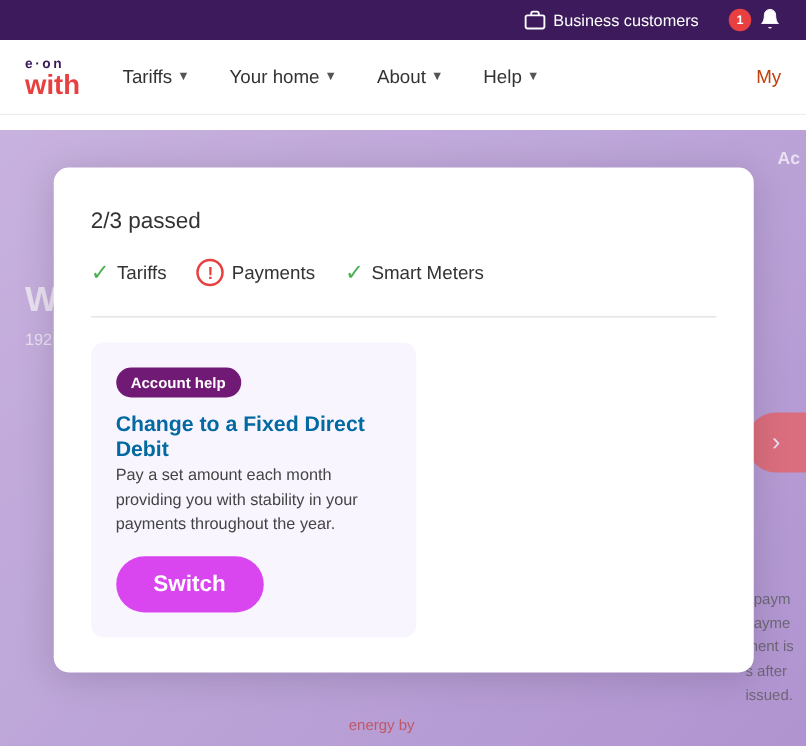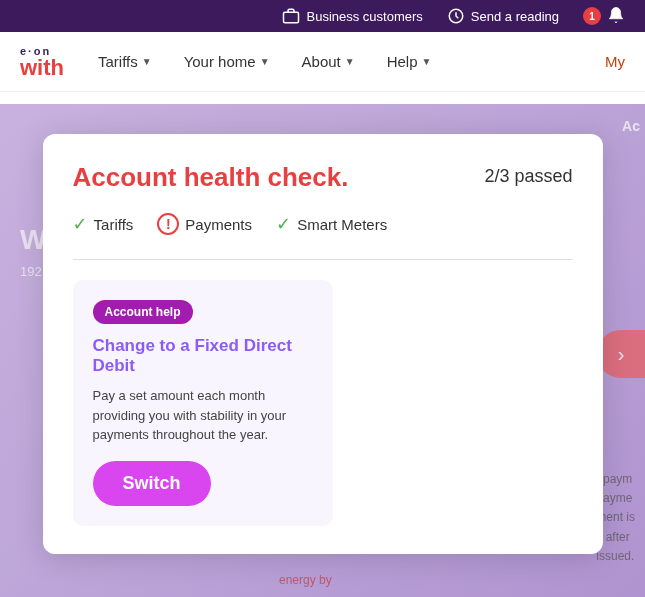--- a/index.html
+++ b/index.html
@@ -225,35 +225,35 @@
 
     
     .card {
       background: #f8f5ff;
       border-radius: 10px;
       padding: 20px;
       max-width: 260px;
     }
 
     .card-badge {
-      background: #a21caf;
+      background: #701a75;
       color: white;
       font-size: 12px;
       font-weight: bold;
       padding: 5px 12px;
       border-radius: 20px;
       display: inline-block;
       margin-bottom: 12px;
     }
 
     .card-title {
       font-size: 17px;
       font-weight: bold;
-      color: #8b5cf6;
-      margin-bottom: 10px;
+      color: #0369a1;
+      margin-bottom: 0;
     }
 
     .card-desc {
       font-size: 13px;
       color: #444;
       line-height: 1.5;
       margin-bottom: 16px;
     }
 
     .card-btn {
@@ -276,29 +276,20 @@
   <div class="top-bar-item">
     <span class="top-bar-icon">
       <svg width="18" height="18" viewBox="0 0 24 24" fill="none" stroke="white" stroke-width="2">
         <rect x="2" y="7" width="20" height="14" rx="2"></rect>
           <path d="M16 7V5a2 2 0 0 0-2-2h-4a2 2 0 0 0-2 2v2"></path>
       </svg>
     </span>
     <span>Business customers</span>
   </div>
   <div class="top-bar-item">
-    <span class="top-bar-icon">
-      <svg width="18" height="18" viewBox="0 0 24 24" fill="none" stroke="white" stroke-width="2">
-        <circle cx="12" cy="12" r="9"></circle>
-          <path d="M12 7v5l3 3"></path>
-      </svg>
-    </span>
-    <span>Send a reading</span>
-  </div>
-  <div class="top-bar-item">
     <div class="notification-badge">1</div>
     <span>
       <svg width="18" height="18" viewBox="0 0 24 24" fill="white" stroke="white" stroke-width="1">
         <path d="M18 8A6 6 0 0 0 6 8c0 7-3 9-3 9h18s-3-2-3-9"></path>
           <path d="M13.73 21a2 2 0 0 1-3.46 0"></path>
       </svg>
     </span>
   </div>
 </div>
 
@@ -346,21 +337,20 @@
   <div>s after</div>
   <div>issued.</div>
 </div>
 
 <div style="position:absolute;bottom:10px;left:279px;color:#b91c1c;font-size:12px;">energy by</div>
 
 <div class="modal-overlay">
   <div class="modal">
 
     <div class="modal-header">
-      <div class="modal-title">Account health check.</div>
       <div class="modal-score">2/3 passed</div>
     </div>
 
     <div class="modal-checks">
       <div class="check-item">
         <span class="check-green">✓</span>
         <span>Tariffs</span>
       </div>
       <div class="check-item">
         <span class="check-warning">!</span>

